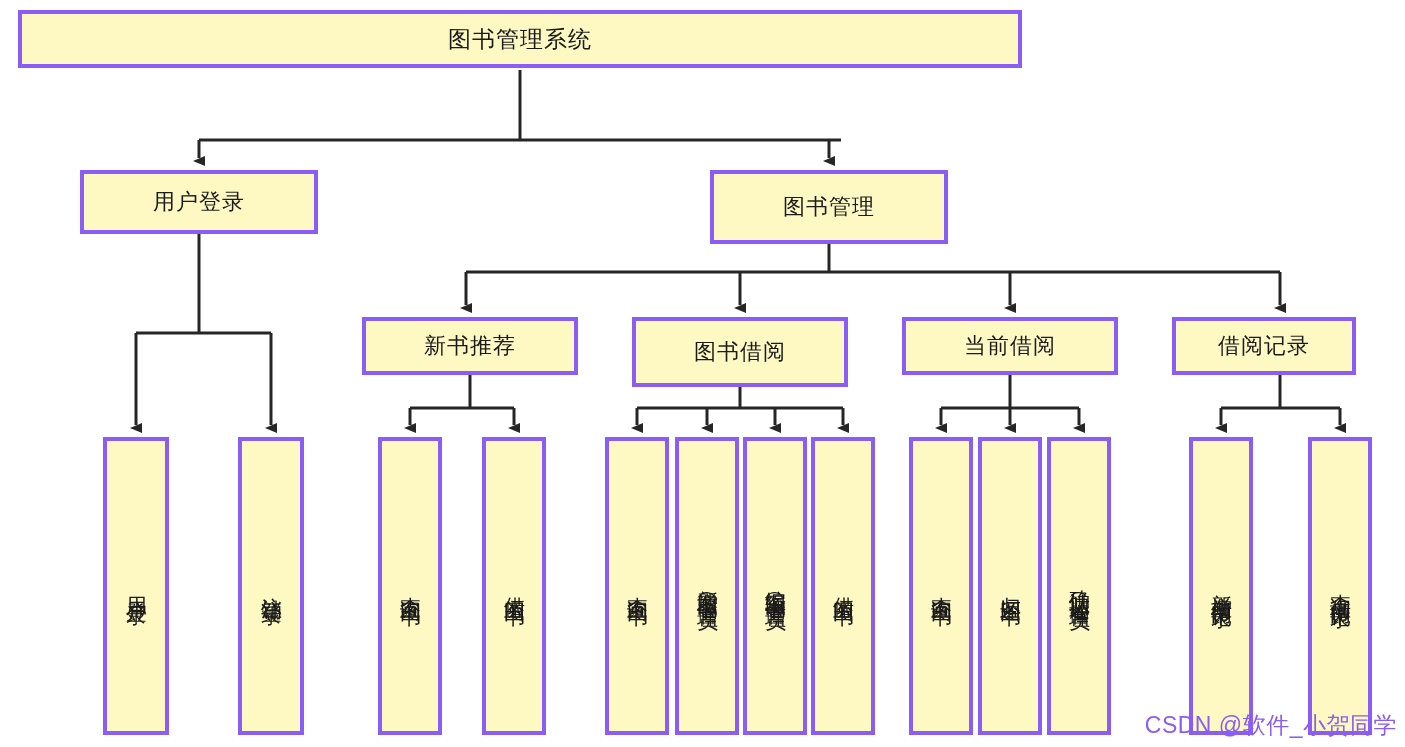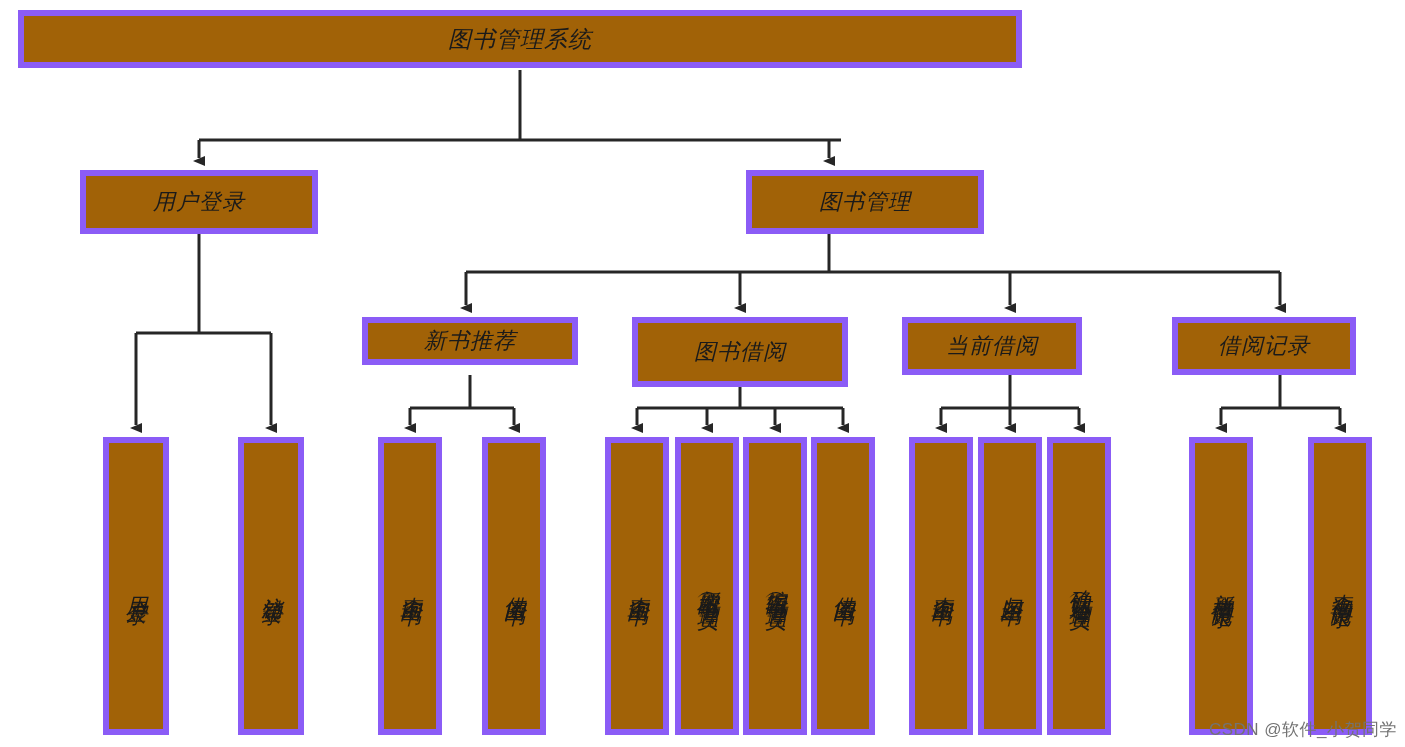--- a/index.html
+++ b/index.html
@@ -21,27 +21,26 @@
     position: absolute;
     left: 0;
     top: 0;
     width: 1405px;
     height: 747px;
     pointer-events: none;
   }
   .node {
     position: absolute;
     box-sizing: border-box;
-    border: 6px solid #8b5cf6;
-    background: #a16207;
+    border: 4px solid #8b5cf6;
+    background: #fef9c3;
     display: flex;
     align-items: center;
     justify-content: center;
     color: #1a1a1a;
-    font-style: italic;
   }
   .node.horiz {
     font-size: 22px;
     letter-spacing: 1px;
   }
   .node.root {
     font-size: 23px;
   }
   .node.vert {
     writing-mode: vertical-rl;
@@ -54,22 +53,22 @@
   }
   .node.vert .vtext {
     writing-mode: vertical-rl;
     text-orientation: upright;
     display: block;
   }
   .watermark {
     position: absolute;
     right: 8px;
     bottom: 6px;
-    font-size: 17px;
-    color: #737373;
+    font-size: 23px;
+    color: #8b5cf6;
     letter-spacing: 0.5px;
     white-space: nowrap;
     font-family: "Liberation Sans", "DejaVu Sans", sans-serif;
     margin-left: 47px;
   }
 </style>
 </head>
 <body>
 
 <div id="canvas">
@@ -120,25 +119,25 @@
       <path d="M1280,375 L1280,408"></path>
       <path d="M1221,408 L1340,408"></path>
       <path d="M1221,408 L1221,425" marker-end="url(#arrow)"></path>
       <path d="M1340,408 L1340,425" marker-end="url(#arrow)"></path>
     </g>
   </svg>
 
   <div class="node root horiz" style="left:18px; top:10px; width:1004px; height:58px;">图书管理系统</div>
 
   <div class="node horiz" style="left:80px; top:170px; width:238px; height:64px;">用户登录</div>
-  <div class="node horiz" style="left:710px; top:170px; width:238px; height:64px;margin-left:36px;">图书管理</div>
+  <div class="node horiz" style="left:710px; top:170px; width:238px; height:74px;">图书管理</div>
 
-  <div class="node horiz" style="left:362px; top:317px; width:216px; height:48px;">新书推荐</div>
+  <div class="node horiz" style="left:362px; top:317px; width:216px; height:58px;">新书推荐</div>
   <div class="node horiz" style="left:632px; top:317px; width:216px; height:70px;">图书借阅</div>
-  <div class="node horiz" style="left:902px; top:317px; width:180px; height:58px;">当前借阅</div>
+  <div class="node horiz" style="left:902px; top:317px; width:216px; height:58px;">当前借阅</div>
   <div class="node horiz" style="left:1172px; top:317px; width:184px; height:58px;">借阅记录</div>
 
   <div class="node vert" style="left:103px; top:437px; width:66px; height:298px;">
     <span class="vtext">用户登录</span>
   </div>
   <div class="node vert" style="left:238px; top:437px; width:66px; height:298px;">
     <span class="vtext">注销登录</span>
   </div>
 
   <div class="node vert" style="left:378px; top:437px; width:64px; height:298px;">

